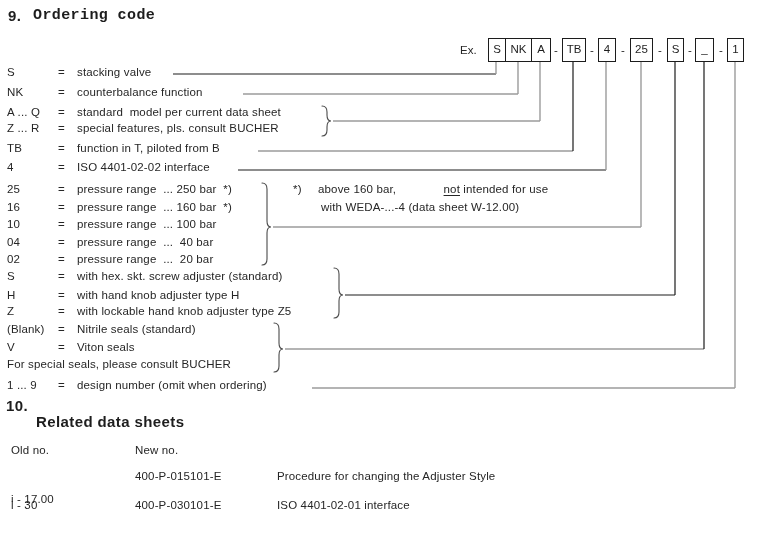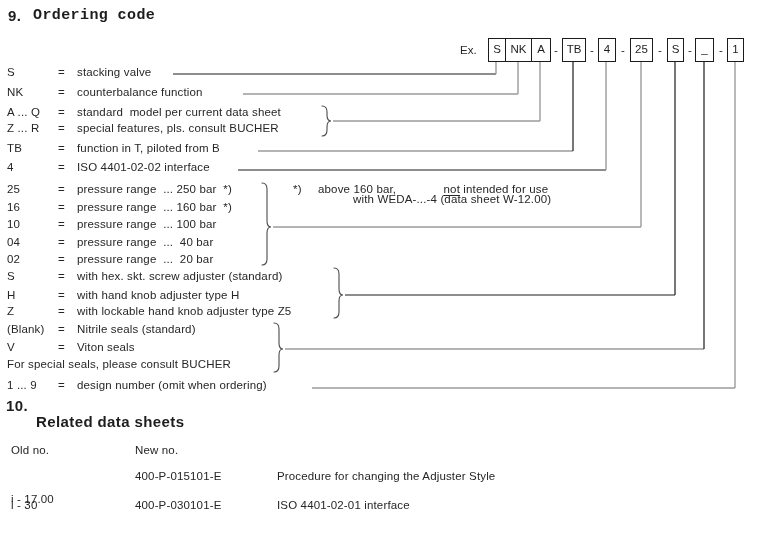--- a/index.html
+++ b/index.html
@@ -164,21 +164,21 @@
       <span class="d">For special seals, please consult BUCHER</span>
     </div>
   <div class="row" style="top:379px">
       <span class="c">1 ... 9</span>
       <span class="e">=</span>
       <span class="d">design number (omit when ordering)</span>
     </div>
 
   <span class="abs note" style="left:293px; top:183px;">*)</span>
   <div class="abs note" style="left:318px; top:183px;"><span>above 160 bar, </span><span class="u">not</span><span> intended for use</span></div>
-  <div class="abs note" style="left:321px; top:193px;margin-left:32px;">with WEDA-...-4 (data sheet W-12.00)</div>
+  <div class="abs note" style="left:321px; top:201px;">with WEDA-...-4 (data sheet W-12.00)</div>
 
   <span class="abs h1" style="left:6px;  top:397px;">10.</span>
   <span class="abs h1" style="left:36px; top:413px;">Related data sheets</span>
 
   <span class="abs t10" style="left:11px;  top:444px;">Old no.</span>
   <span class="abs t10" style="left:135px; top:444px;">New no.</span>
 
   <div>
     <span class="abs t10" style="left:11px;  top:470px;margin-top:23px;">i - 17.00</span>
     <span class="abs t10" style="left:135px; top:470px;">400-P-015101-E</span>

